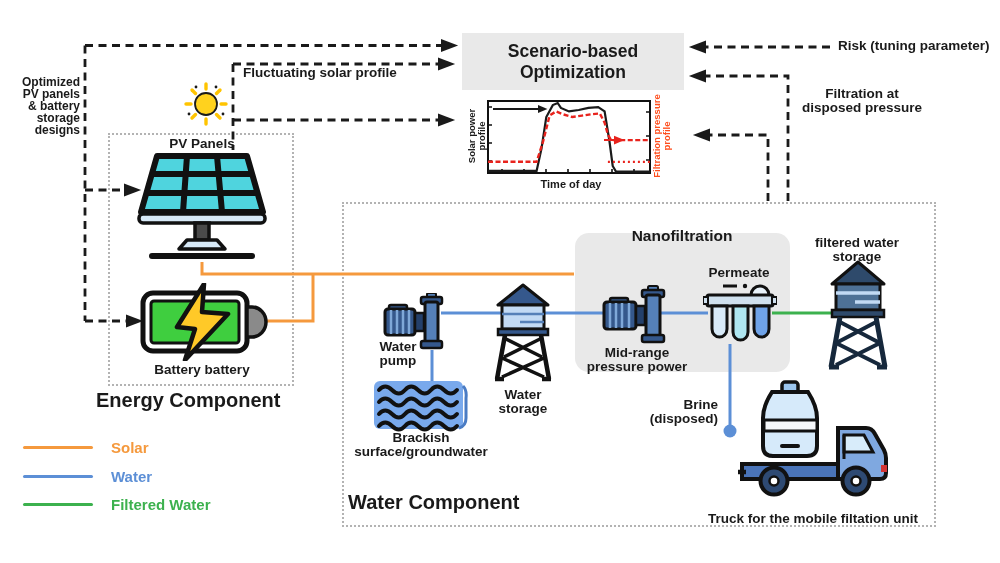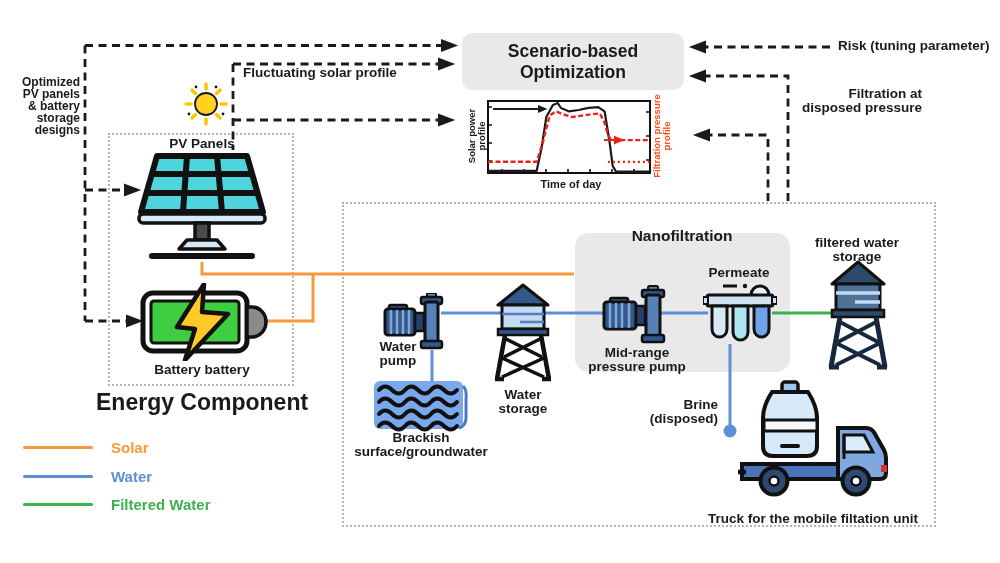--- a/index.html
+++ b/index.html
@@ -1,30 +1,30 @@
 <!DOCTYPE html>
 <html style="--c-power: #F5993D; --c-water: #5C8FD6; --c-filtered: #3CB14E; --c-arrow: #1a1a1a; --c-box: #E9E9E9; --c-border: #B3B3B3; --c-chart_red: #E8231D; --c-chart_label: #FF4D1C;"><head>
 <meta charset="utf-8">
 <style>
   html,body{margin:0;padding:0;background:#fff}
   #canvas{position:relative;width:1000px;height:563px;background:#fff;
     font-family:"Liberation Sans",sans-serif;color:#1a1a1a;overflow:hidden}
   .dotted-box{position:absolute;border:2px dotted var(--c-border,#b3b3b3);z-index:1}
   .gray-box{position:absolute;background:var(--c-box,#e9e9e9);z-index:0}
-  #scenario-box{left:462px;top:33px;width:222px;height:57px;border-radius:10px;
+  #scenario-box{left:462px;top:33px;width:222px;height:57px;border-radius:0;
     display:flex;align-items:center;justify-content:center;z-index:2}
   #scenario-box .t{font-size:17.5px;font-weight:800;text-align:center;white-space:pre-line;line-height:1.18}
   #nano-box{left:575px;top:233px;width:215px;height:139px;border-radius:14px}
   svg.overlay{position:absolute;left:0;top:0;z-index:3;pointer-events:none}
   .icon{position:absolute;z-index:4}
   .lbl{position:absolute;font-weight:700;font-size:13.5px;line-height:1.07;color:#1a1a1a;
     white-space:pre-line;text-align:center;transform:translateX(-50%);z-index:5}
-  .lbl.la{transform:none;text-align:right}
+  .lbl.la{transform:none;text-align:center}
   .lbl.ra{transform:none;text-align:right}
-  .comp-title{font-size:23px;font-weight:800}
+  .comp-title{font-size:20px;font-weight:800}
   .sw{position:absolute;width:70px;height:3px;z-index:2;border-radius:2px}
   .sw.p{background:var(--c-power,#f5993d)} .sw.w{background:var(--c-water,#5c8fd6)} .sw.f{background:var(--c-filtered,#3cb14e)}
   .lg{position:absolute;font-size:15px;font-weight:700;z-index:5}
   .lg.p{color:var(--c-power,#f5993d)} .lg.w{color:var(--c-water,#5c8fd6)} .lg.f{color:var(--c-filtered,#3cb14e)}
   #inset{position:absolute;left:466px;top:96px;width:210px;height:100px;z-index:2}
   .axis-lbl{position:absolute;font-weight:700;font-size:9.5px;line-height:1.05;text-align:center;
     white-space:pre-line;z-index:5;transform:translate(-50%,-50%) rotate(-90deg)}
   .axis-lbl.red{color:var(--c-chart_label,#ff4d1c)}
   .x-lbl{position:absolute;font-weight:700;font-size:11px;transform:translateX(-50%);z-index:5}
   .dash{stroke:var(--c-arrow,#1a1a1a);stroke-width:2.8;stroke-dasharray:8 5.5;fill:none}
@@ -234,29 +234,30 @@
 &amp; battery
 storage
 designs</div>
   <div class="lbl la" style="left:243px;top:66px">Fluctuating solar profile</div>
   <div class="lbl la" style="left:838px;top:39px">Risk (tuning parameter)</div>
   <div class="lbl la" style="left:802px;top:87px">Filtration at
 disposed pressure</div>
   <div class="lbl" style="left:202px;top:137px">PV Panels</div>
   <div class="lbl" style="left:202px;top:363px">Battery battery</div>
   <div class="lbl la comp-title" style="left:96px;top:390px">Energy Component</div>
+  <div class="lbl la comp-title" style="left:348px;top:492px">Water Component</div>
   <div class="lbl" style="left:398px;top:340px">Water
 pump</div>
   <div class="lbl" style="left:523px;top:388px">Water
 storage</div>
   <div class="lbl" style="left:421px;top:431px">Brackish
 surface/groundwater</div>
   <div class="lbl" style="left:682px;top:228px;font-size:15.5px;font-weight:800">Nanofiltration</div>
   <div class="lbl" style="left:637px;top:346px">Mid-range
-pressure pump</div>
+pressure power</div>
   <div class="lbl" style="left:739px;top:266px">Permeate</div>
   <div class="lbl ra" style="left:606px;top:398px;width:112px">Brine
 (disposed)</div>
   <div class="lbl" style="left:857px;top:236px">filtered water
 storage</div>
   <div class="lbl" style="left:813px;top:512px;width:280px">Truck for the mobile filtation unit</div>
 
   <div class="sw p" style="left:23px;top:446px"></div>
   <div class="sw w" style="left:23px;top:475px"></div>
   <div class="sw f" style="left:23px;top:503px"></div>

